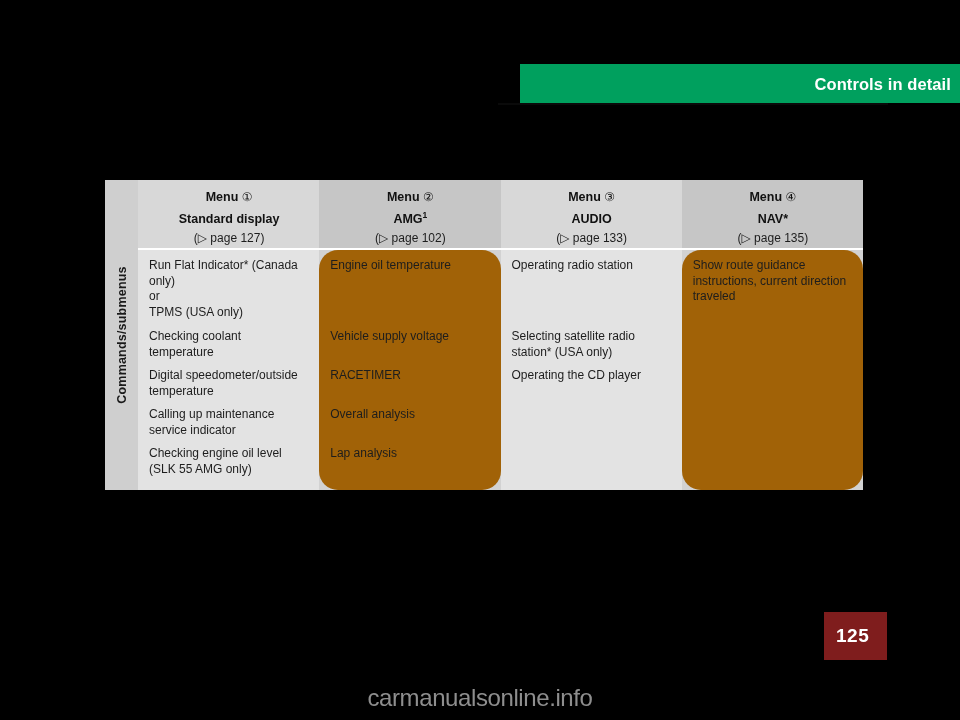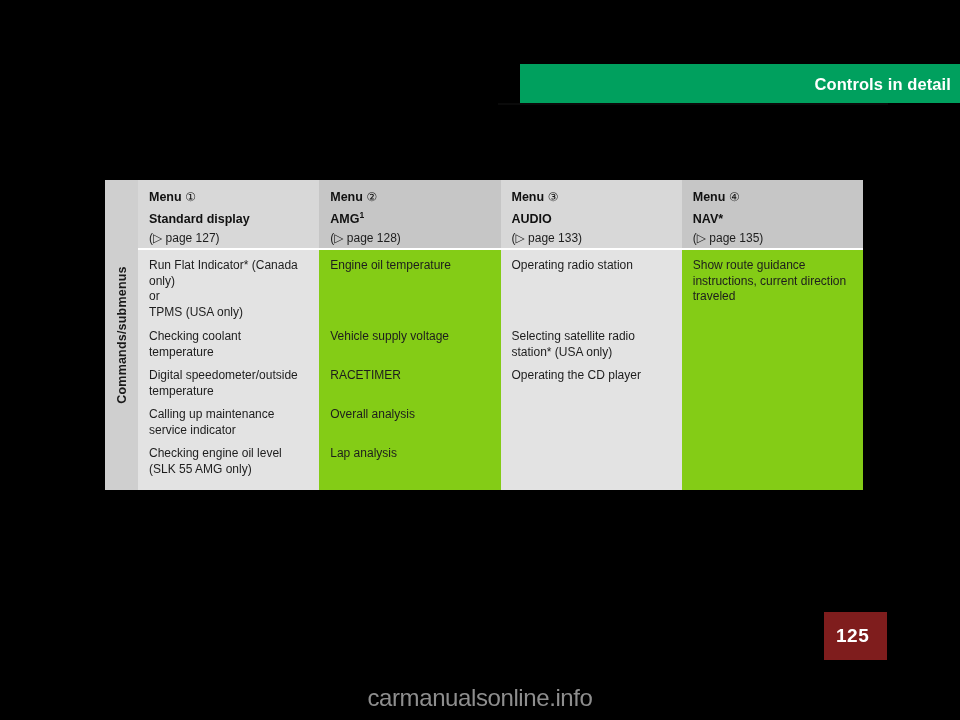--- a/index.html
+++ b/index.html
@@ -84,27 +84,28 @@
 
   .menu-column {
     flex: 1 1 0;
     display: flex;
     flex-direction: column;
     box-sizing: border-box;
   }
   .menu-column.shade-light .col-head { background: #d8d8d8; }
   .menu-column.shade-light .col-body { background: #e3e3e3; }
   .menu-column.shade-dark  .col-head { background: #c6c6c6; }
-  .menu-column.shade-dark  .col-body { background: #84cc16; }
+  .menu-column.shade-dark  .col-body { background: #a16207; border-radius: 19px; }
 
   .col-head {
     padding: 9px 10px 9px 11px;
     box-sizing: border-box;
     height: 70px;
     border-bottom: 2px solid #ffffff;
+    text-align: center;
   }
   .head-line1 {
     font-size: 12.5px;
     font-weight: bold;
     color: #111111;
     line-height: 17px;
     white-space: nowrap;
   }
   .head-line1 .circnum {
     font-weight: normal;
@@ -220,21 +221,21 @@
 
     <div class="menu-column shade-dark">
       <div class="col-head">
         <div class="head-line1">
           <span>Menu</span>
           <span class="circnum">②</span>
         </div>
         <div class="head-line2">
           <span>AMG</span><sup>1</sup>
         </div>
-        <div class="head-line3">(▷ page 128)</div>
+        <div class="head-line3">(▷ page 102)</div>
       </div>
       <div class="col-body">
         <div class="cell r1">Engine oil temperature</div>
         <div class="cell r2">Vehicle supply voltage</div>
         <div class="cell r3">RACETIMER</div>
         <div class="cell r4">Overall analysis</div>
         <div class="cell r5">Lap analysis</div>
       </div>
     </div>
 

